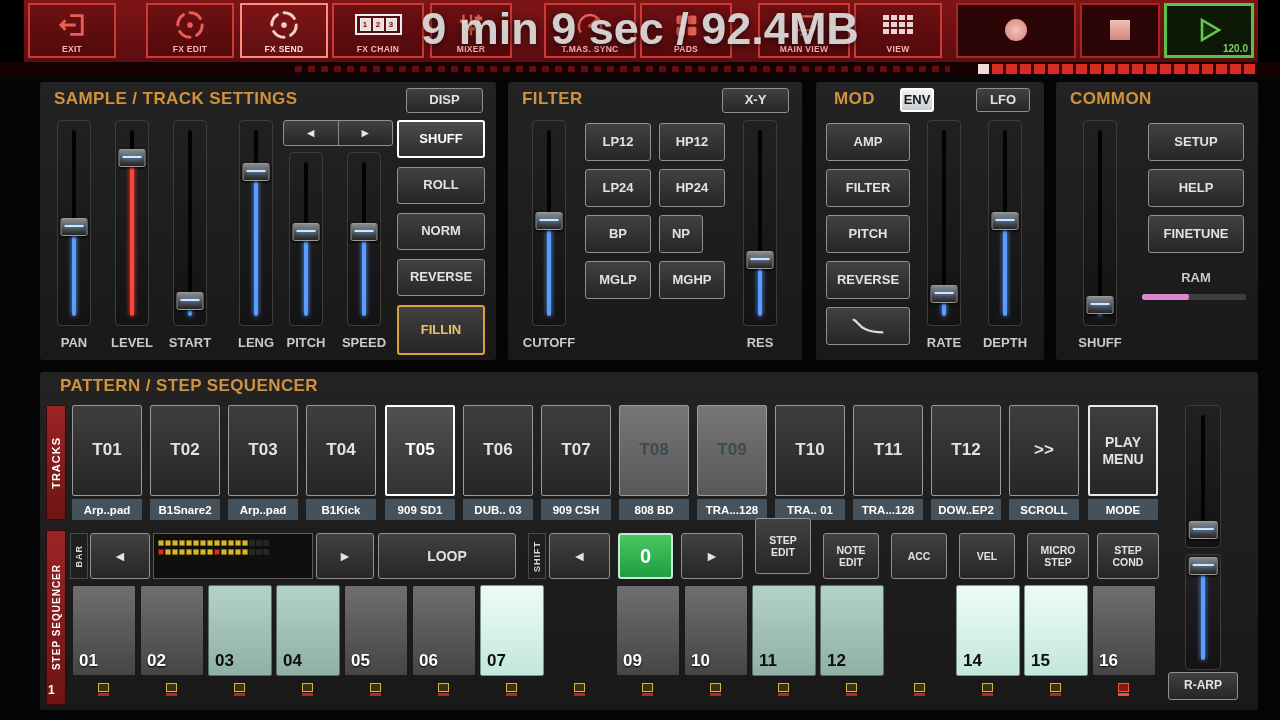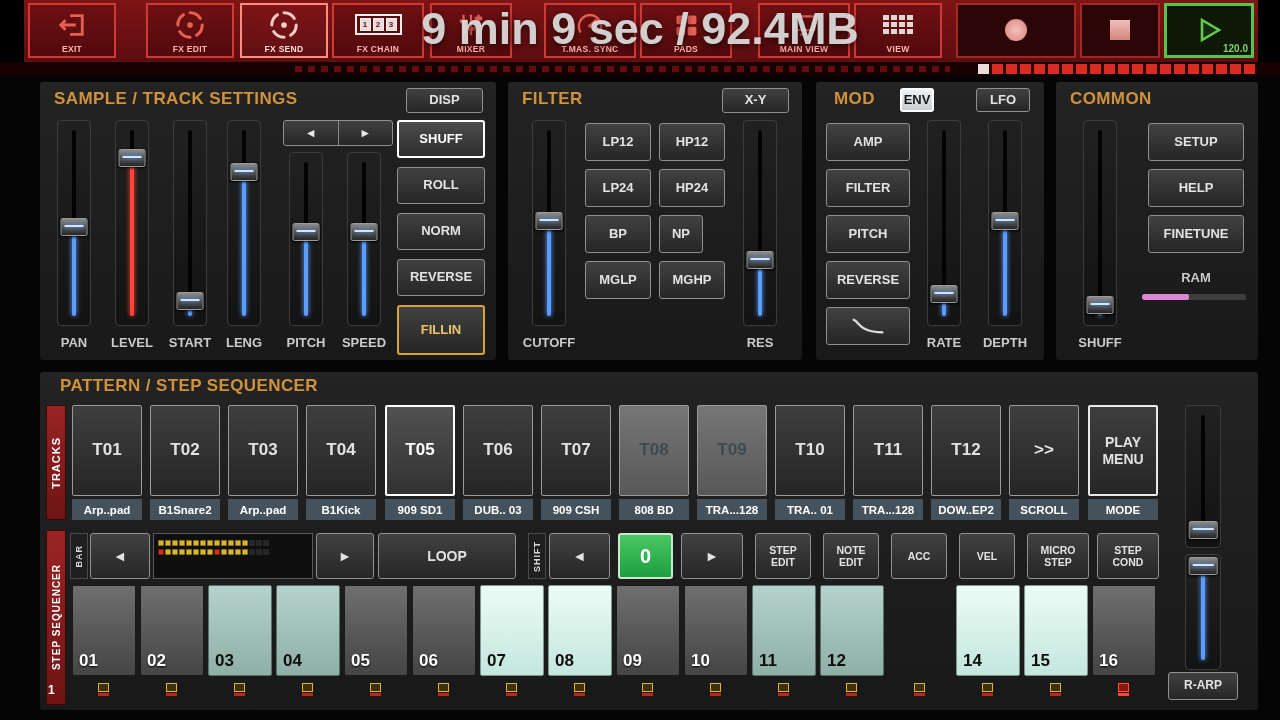--- a/index.html
+++ b/index.html
@@ -277,21 +277,21 @@
       <div class="flabel">LEVEL</div>
     </div>
     <div class="fcol" style="left:128px;top:38px;width:44px;height:232px">
       <div class="ftrack">
           <div class="slot"></div>
           <div class="vline" style="top: 88%; background: rgb(90, 156, 255); box-shadow: rgb(90, 156, 255) 0px 0px 5px;"></div>
           <div class="fhandle" style="top: 88%;"></div>
         </div>
       <div class="flabel">START</div>
     </div>
-    <div class="fcol" style="left:182px;top:38px;width:44px;height:232px">
+    <div class="fcol" style="left:194px;top:38px;width:44px;height:232px">
       <div class="ftrack">
           <div class="slot"></div>
           <div class="vline" style="top: 25%; background: rgb(90, 156, 255); box-shadow: rgb(90, 156, 255) 0px 0px 5px;"></div>
           <div class="fhandle" style="top: 25%;"></div>
         </div>
       <div class="flabel">LENG</div>
     </div>
 
     <div class="navbox" style="left:243px;top:38px;width:110px;height:26px">
       <button class="navbtn">◄</button>
@@ -509,21 +509,21 @@
       </div>
     <button class="pbtn arrow" style="left:276px;top:161px;width:58px;height:46px">►</button>
     <button class="pbtn" style="left:338px;top:161px;width:138px;height:46px;font-size:14px">LOOP</button>
     <div class="dstrip" style="left:488px;top:161px;width:18px;height:46px;font-size:9px">
       <span class="vtext">SHIFT</span>
     </div>
     <button class="pbtn arrow" style="left:509px;top:161px;width:61px;height:46px">◄</button>
     <button class="pbtn zero" style="left:578px;top:161px;width:55px;height:46px">0</button>
     <button class="pbtn arrow" style="left:641px;top:161px;width:62px;height:46px">►</button>
 
-    <button class="pbtn tool" style="left:715px;top:161px;width:56px;height:46px">STEP EDIT</button>
+    <button class="pbtn tool" style="left:715px;top:146px;width:56px;height:56px">STEP EDIT</button>
     <button class="pbtn tool" style="left:783px;top:161px;width:56px;height:46px">NOTE EDIT</button>
     <button class="pbtn tool" style="left:851px;top:161px;width:56px;height:46px">ACC</button>
     <button class="pbtn tool" style="left:919px;top:161px;width:56px;height:46px">VEL</button>
     <button class="pbtn tool" style="left:987px;top:161px;width:62px;height:46px">MICRO STEP</button>
     <button class="pbtn tool" style="left:1057px;top:161px;width:62px;height:46px">STEP COND</button>
 
     <div class="stepcell s-off" style="left:32px">
         <span class="stepnum">01</span>
       </div>
     <div class="stepcell s-off" style="left:100px">
@@ -536,23 +536,20 @@
         <span class="stepnum">04</span>
       </div>
     <div class="stepcell s-off" style="left:304px">
         <span class="stepnum">05</span>
       </div>
     <div class="stepcell s-off" style="left:372px">
         <span class="stepnum">06</span>
       </div>
     <div class="stepcell s-on" style="left:440px">
         <span class="stepnum">07</span>
-      </div>
-    <div class="stepcell s-on" style="left:508px">
-        <span class="stepnum">08</span>
       </div>
     <div class="stepcell s-off" style="left:576px">
         <span class="stepnum">09</span>
       </div>
     <div class="stepcell s-off" style="left:644px">
         <span class="stepnum">10</span>
       </div>
     <div class="stepcell s-dim" style="left:712px">
         <span class="stepnum">11</span>
       </div>

